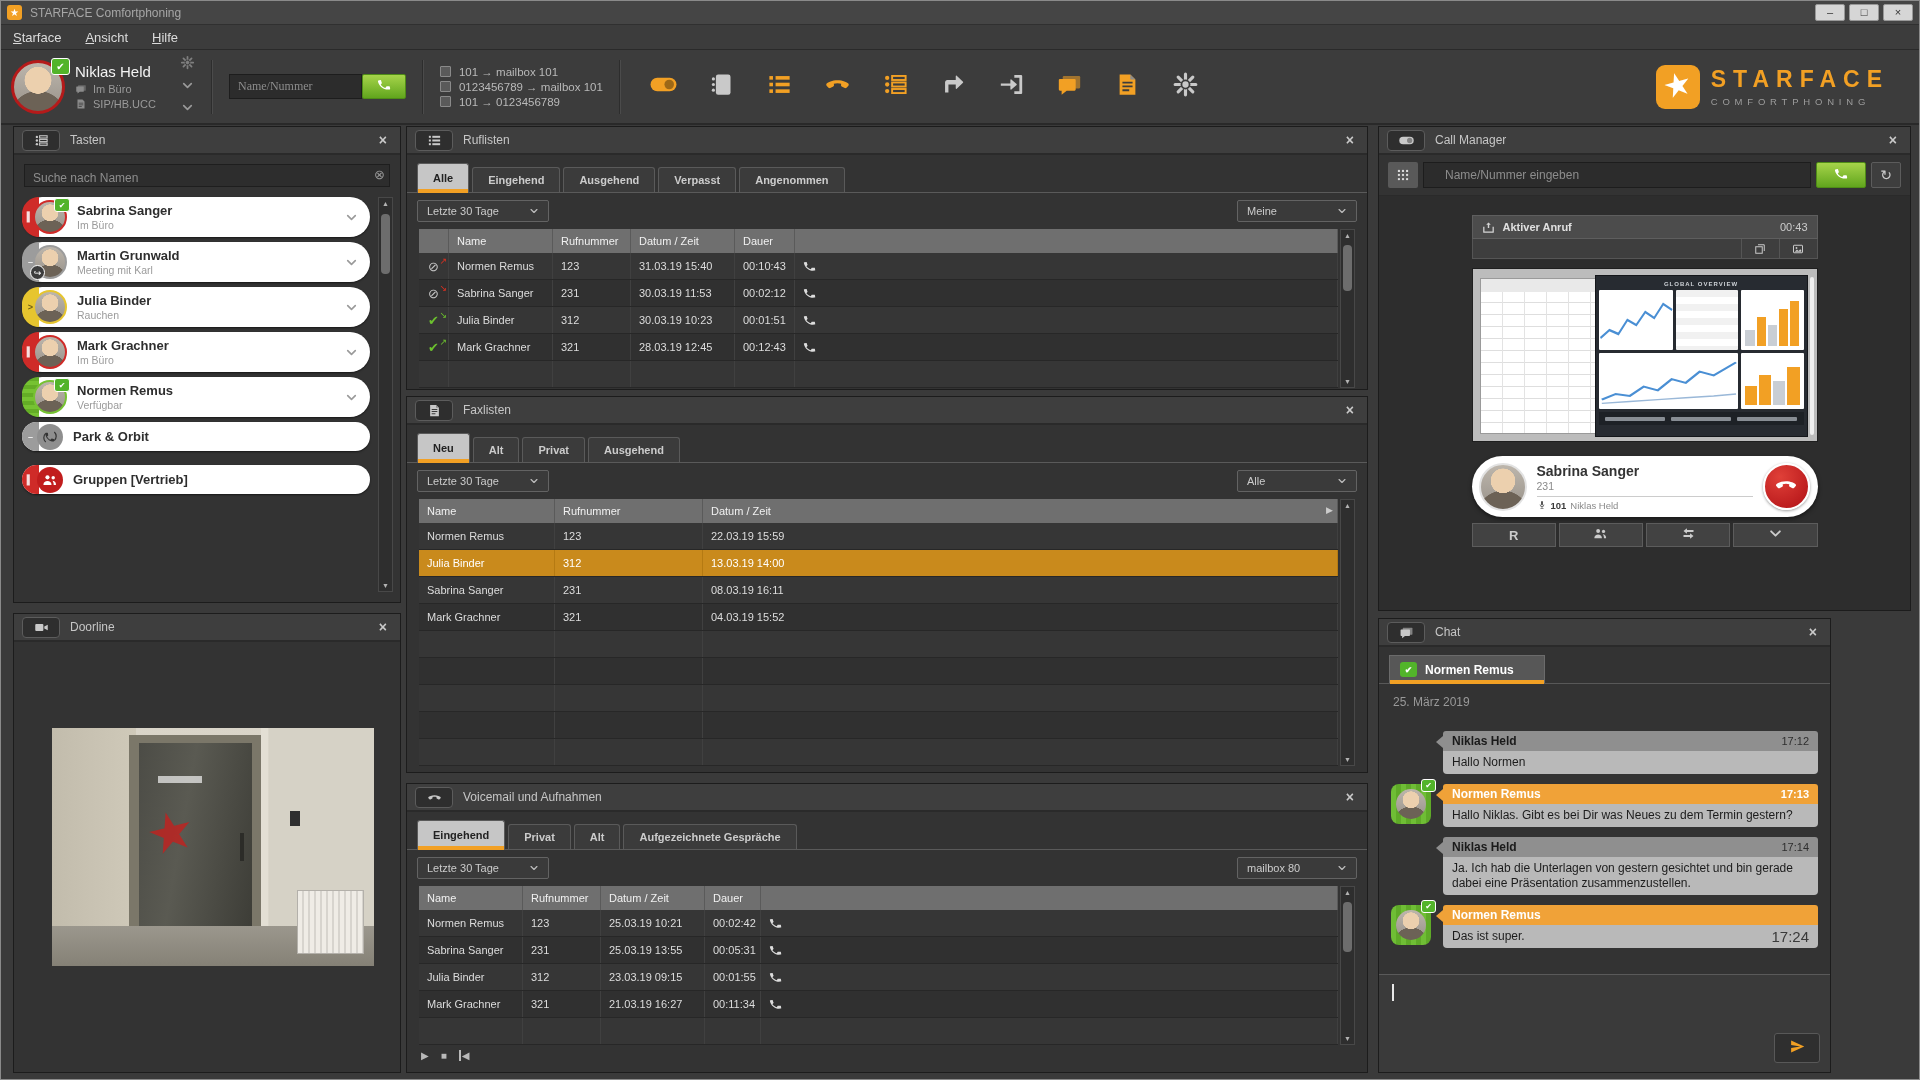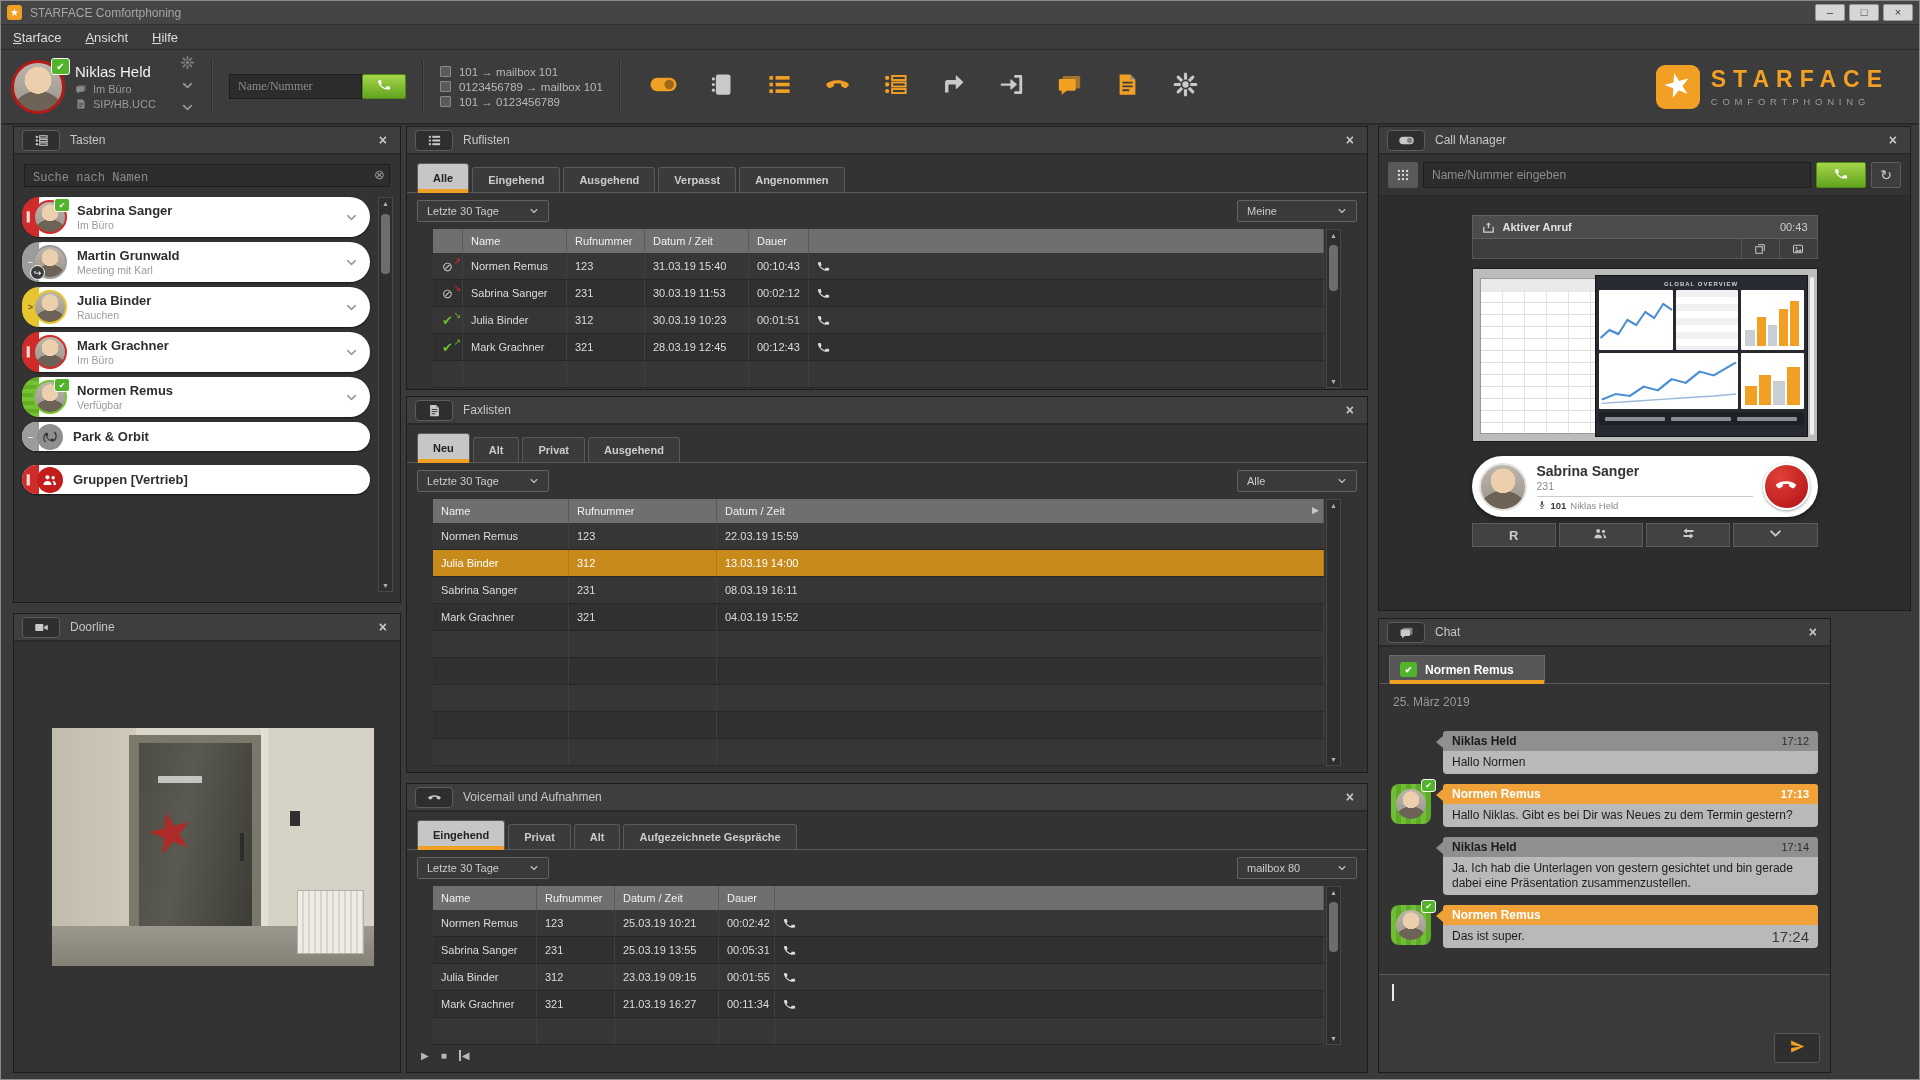--- a/index.html
+++ b/index.html
@@ -69,42 +69,42 @@
 
 .tabs{display:flex;gap:3px;align-items:flex-end;padding:8px 10px 0;border-bottom:1px solid #5a5a5a;background:#333}
 .tab{position:relative;background:#3b3b3b;border:1px solid #5a5a5a;border-bottom:none;border-radius:3px 3px 0 0;color:#ccc;font-size:11px;font-weight:bold;padding:6px 15px;white-space:nowrap}
 .tab.active{background:#c6c6c6;color:#222;padding:8px 15px}
 .tab.active::after{content:"";position:absolute;left:0;right:0;bottom:-1px;height:4px;background:#f2a024}
 .filter-row{display:flex;align-items:center;padding:7px 10px}
 .dropdown{min-width:132px;background:#3a3a3a;border:1px solid #636363;border-radius:2px;color:#ccc;font-size:11px;padding:4px 9px;display:flex;align-items:center;gap:10px}
 .dropdown .dd-label{flex:1;white-space:nowrap}
 .dd-chev{color:#bbb;display:flex}.dd-chev svg{width:10px;height:10px}
 .dropdown.right{margin-left:auto;min-width:120px}
-.table-wrap{display:flex;margin:0 26px;position:relative}
+.table-wrap{display:flex;margin:0 12px;position:relative}
 .table{flex:1;overflow:hidden}
 .t-head{display:grid;background:#6f6f6f}
 .th{color:#f1f1f1;font-size:11px;padding:6px 8px;border-right:1px solid #5a5a5a;white-space:nowrap;overflow:hidden}
 .tr{display:grid;border-bottom:1px solid #272727}
 .tr:nth-child(odd){background:#363636}.tr:nth-child(even){background:#303030}
 .td{color:#ddd;font-size:11px;padding:5px 8px;border-right:1px solid #404040;white-space:nowrap;overflow:hidden;display:flex;align-items:center;gap:4px;min-height:26px}
 .tr.selected{background:#c98a1c}.tr.selected .td{color:#fff;border-right-color:#b57a12}
 .vscroll{width:15px;margin-left:2px;background:#2e2e2e;border:1px solid #484848;position:relative;display:flex;flex-direction:column;align-items:center;justify-content:space-between;padding:2px 0;color:#b3b3b3;font-size:7px}
 .thumb{position:absolute;left:2px;width:9px;background:#6d6d6d;border-radius:4px}
 .st{position:relative;font-size:13px;line-height:13px;font-style:normal}
 .st .arr{position:absolute;font-size:9px;top:-5px;right:-8px;font-style:normal}
 .st.miss{color:#c9c9c9}.st.ok{color:#6cc12e}
 .st .arr.red{color:#e03020}.st .arr.grn{color:#6cc12e}
 .row-phone{color:#dcdcdc;display:flex}.row-phone svg{width:13px;height:13px;transform:rotate(-10deg)}
 .hdr-next{position:absolute;right:22px;top:6px;color:#ccc;font-size:9px}
 .playbar{display:flex;gap:12px;align-items:center;padding:5px 14px;color:#b9b9b9;font-size:10px}
 .pb-skip{border-left:2px solid currentColor;padding-left:1px}
 
 
 .search-wrap{position:relative;margin:9px 10px}
-.search-input{width:100%;height:23px;background:#2d2d2d;border:1px solid #1e1e1e;color:#bbb;font-size:12px;padding:4px 24px 0 8px;font-family:Liberation Mono, monospace}
+.search-input{width:100%;height:23px;background:#2d2d2d;border:1px solid #1e1e1e;color:#bbb;font-size:12px;padding:4px 24px 0 8px;font-family:Liberation Sans, sans-serif}
 .search-input::placeholder{color:#8d8d8d}
 .search-clear{position:absolute;right:5px;top:3px;color:#9a9a9a;font-size:13px}
 .contact-list{position:absolute;top:70px;bottom:8px;left:8px;right:30px;display:flex;flex-direction:column;gap:5px}
 .contact{position:relative;display:flex;align-items:center;background:#fff;border-radius:20px;height:40px;box-shadow:0 1px 2px rgba(0,0,0,.55)}
 .contact.small{height:29px;border-radius:15px}
 .contact.group{margin-top:9px}
 .c-edge{width:17px;align-self:stretch;border-radius:20px 0 0 20px;display:flex;align-items:center;justify-content:center;color:rgba(255,255,255,.85);font-size:9px;font-weight:bold}
 .c-edge.dark{color:rgba(0,0,0,.55)}
 .c-edge.striped{background:repeating-linear-gradient(0deg,#76c232 0 4px,#64ad26 4px 8px)!important}
 .c-av{position:relative;width:34px;height:34px;border-radius:50%;margin-left:-6px;flex:0 0 auto}
@@ -128,21 +128,21 @@
 .dp-handle{position:absolute;left:58.5%;top:44%;width:4px;height:28px;background:#2c2c28}
 .dp-rightwall{position:absolute;left:65%;top:0;width:35%;height:84%;background:linear-gradient(90deg,#e3dfd4 0 6%,#d6d2c6 7% 100%)}
 .dp-switch{position:absolute;left:74%;top:35%;width:10px;height:15px;background:#2f2f2f}
 .dp-floor{position:absolute;bottom:0;width:100%;height:17%;background:linear-gradient(#9b978d,#858176)}
 .dp-rad{position:absolute;right:3%;bottom:5%;width:21%;height:27%;background:repeating-linear-gradient(to right,#efece6 0 4px,#d7d4ce 4px 6px);border:1px solid #b3b0aa}
 
 
 .cm-input-row{display:flex;align-items:center;gap:5px;padding:7px 9px;border-bottom:1px solid #2a2a2a}
 .cm-keypad{width:30px;height:26px;background:#595959;border-radius:2px;color:#ddd;display:flex;align-items:center;justify-content:center}
 .cm-keypad svg{width:14px;height:14px}
-.cm-input{flex:1;height:26px;background:#2c2c2c;border:1px solid #1d1d1d;color:#ec4899;font-size:12px;padding:0 8px;font-family:"Liberation Sans",sans-serif}
+.cm-input{flex:1;height:26px;background:#2c2c2c;border:1px solid #1d1d1d;color:#ec4899;font-size:12px;padding:0 21px;font-family:"Liberation Sans",sans-serif}
 .cm-input::placeholder{color:#8d8d8d}
 .cm-call{width:50px;height:26px;border:1px solid #4f8c17;border-radius:2px;background:linear-gradient(#a6d44a,#61a51d);color:#fff;display:flex;align-items:center;justify-content:center}
 .cm-call svg{width:14px;height:14px;transform:rotate(-10deg)}
 .cm-refresh{width:30px;height:26px;background:#3e3e3e;border:1px solid #5c5c5c;border-radius:2px;color:#ccc;font-size:14px;display:flex;align-items:center;justify-content:center}
 .cm-body{position:absolute;top:69px;bottom:0;left:0;right:0;background:#2d2d2d}
 .cm-block{position:absolute;left:50%;transform:translateX(-50%);top:19px;width:346px}
 .cm-bar1{height:24px;background:#4c4c4c;border:1px solid #5e5e5e;display:flex;align-items:center;gap:8px;padding:0 9px;color:#e0e0e0;font-size:11px;font-weight:bold}
 .cm-bar1 .ico{display:flex;color:#d5d5d5}.cm-bar1 .ico svg{width:13px;height:13px}
 .cm-timer{margin-left:auto;font-weight:normal;color:#ccc}
 .cm-bar2{height:20px;background:#3e3e3e;border:1px solid #555;border-top:none;display:flex;justify-content:flex-end}

